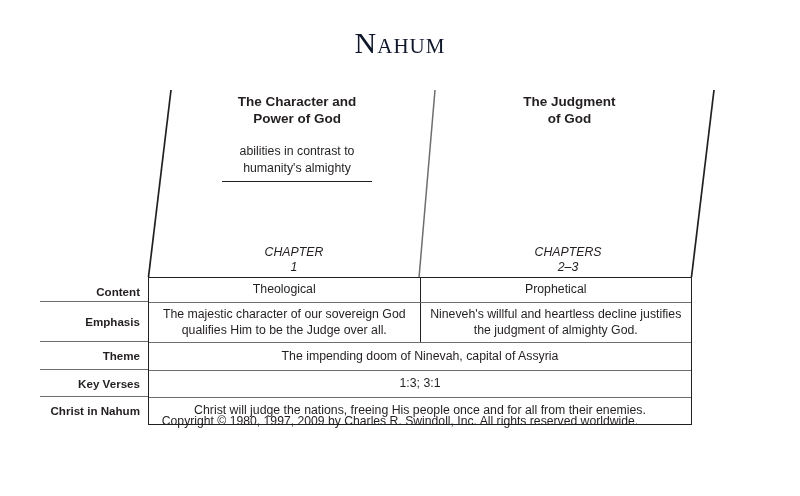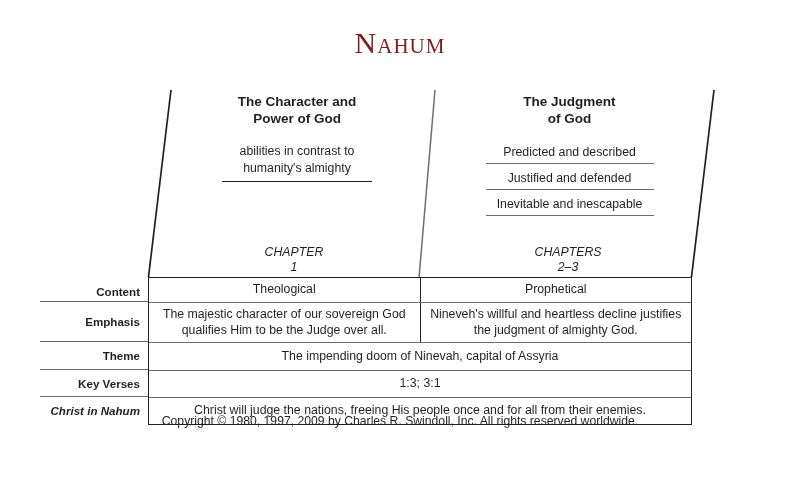--- a/index.html
+++ b/index.html
@@ -20,21 +20,21 @@
   #chart-title {
     position: absolute;
     top: 26px;
     left: 0;
     width: 800px;
     text-align: center;
     font-family: "Liberation Serif", serif;
     font-size: 30px;
     font-variant: small-caps;
     letter-spacing: 1px;
-    color: #7f1d1d;
+    color: #0f172a;
   }
 
   
   #frame-svg {
     position: absolute;
     top: 0;
     left: 0;
     width: 800px;
     height: 496px;
     pointer-events: none;
@@ -171,41 +171,36 @@
     <div>humanity's almighty</div>
   </div>
   <div class="rule-under"></div>
 </div>
 
 <div class="panel" id="panel-right">
   <div class="panel-heading">
     <div>The Judgment</div>
     <div>of God</div>
   </div>
-  <div class="panel-listing">
-    <div class="listing-item">Predicted and described</div>
-    <div class="listing-item">Justified and defended</div>
-    <div class="listing-item">Inevitable and inescapable</div>
-  </div>
 </div>
 
 <div class="chapter-label" id="chapter-left">
   <div>CHAPTER</div>
   <div>1</div>
 </div>
 <div class="chapter-label" id="chapter-right">
   <div>CHAPTERS</div>
   <div>2–3</div>
 </div>
 
 <div class="row-label" style="top:285px;">Content</div>
 <div class="row-label" style="top:315px;">Emphasis</div>
 <div class="row-label" style="top:349px;">Theme</div>
 <div class="row-label" style="top:377px;">Key Verses</div>
-<div class="row-label" style="top:404px;font-style:italic;">Christ in Nahum</div>
+<div class="row-label" style="top:404px;">Christ in Nahum</div>
 
 <div class="label-sep" style="top:301px;"></div>
 <div class="label-sep" style="top:341px;"></div>
 <div class="label-sep" style="top:369px;"></div>
 <div class="label-sep" style="top:396px;"></div>
 
 <div id="grid">
 
   <div class="grid-row first h-content">
     <div class="cell divided">Theological</div>

